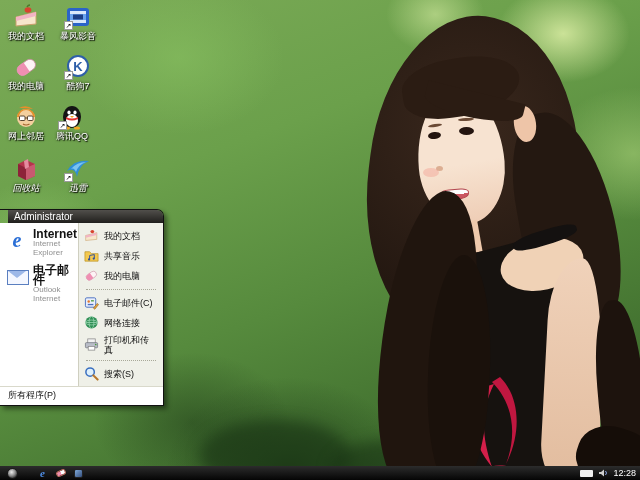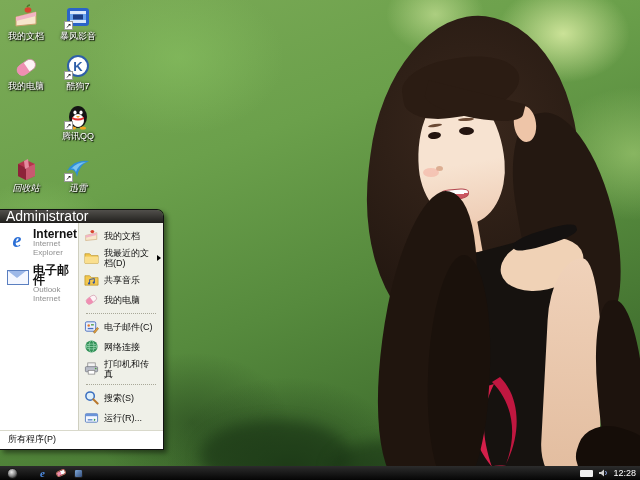--- a/index.html
+++ b/index.html
@@ -50,21 +50,21 @@
 
   
   .dicons { position:absolute; inset:0; z-index:2; }
   .dicon { position:absolute; width:48px; display:flex; flex-direction:column; align-items:center; cursor:default; }
   .ico { position:relative; width:28px; height:27px; display:flex; align-items:center; justify-content:center; }
   .dlabel { margin-top:1px; font-size:9px; line-height:10px; color:#fff; text-shadow:1px 1px 1px #000,0 0 3px rgba(0,0,0,.9); white-space:nowrap; }
   .sc-arrow { position:absolute; left:0; bottom:0; width:9px; height:9px; background:#fff; border:1px solid #9a9a9a; font-size:7px; line-height:8px; text-align:center; color:#000; }
 
   
   .startmenu { position:absolute; left:0; top:209px; width:164px; z-index:5; border:1px solid #121212; border-left:none; border-radius:0 7px 0 0; box-shadow:3px 3px 5px rgba(0,0,0,.45); }
-  .sm-header { height:13px; background:linear-gradient(#514f4b,#201f1d); color:#fff; font-size:14px; line-height:13px; padding:0 6px; border-radius:0 6px 0 0; }
+  .sm-header { height:13px; background:linear-gradient(#514f4b,#201f1d); color:#fff; font-size:10px; line-height:13px; padding:0 6px; border-radius:0 6px 0 0;margin-left:8px; }
   .sm-body { display:flex; background:#fff; }
   .sm-left { width:78px; background:#fff; padding-top:2px; display:flex; flex-direction:column; }
   .sm-right { flex:1; background:#eff0e8; border-left:1px solid #cfcfc0; padding:3px 0 2px; }
   .li { display:flex; gap:4px; padding:4px 2px 4px 5px; align-items:flex-start; }
   .li .txt { display:flex; flex-direction:column; }
   .li .t { font-weight:bold; font-size:12px; color:#111; line-height:10px; }
   .li .s { font-size:8px; color:#8f8f8f; line-height:9px; }
   .mi { position:relative; display:flex; align-items:center; gap:4px; padding:2px 8px 2px 5px; min-height:16px; }
   .mi .lbl { font-size:9px; color:#111; line-height:10px; max-width:56px; }
   .sub-arrow { position:absolute; right:2px; top:50%; margin-top:-3px; width:0; height:0; border-left:4px solid #000; border-top:3px solid transparent; border-bottom:3px solid transparent; }
@@ -174,22 +174,36 @@
       <span class="ico">
         <svg width="26" height="26" viewBox="0 0 26 26">
             <circle cx="13" cy="12" r="10" fill="#fff" stroke="#2e5fa8" stroke-width="2"></circle>
             <text x="13" y="17" text-anchor="middle" font-family="Liberation Sans,DejaVu Sans,sans-serif" font-size="13" font-weight="bold" fill="#2e5fa8">K</text>
           </svg>
         <span class="sc-arrow">↗</span>
       </span>
       <span class="dlabel">酷狗7</span>
     </div>
 
-
-    <div class="dicon" style="left:54px;top:103px;">
+    <div class="dicon" style="left:2px;top:103px;">
+      <span class="ico">
+        <svg width="27" height="26" viewBox="0 0 27 26">
+            <circle cx="13" cy="14" r="9" fill="#f4cf9e"></circle>
+            <path d="M4 13 a9 8 0 0 1 18 0 l-2 0 a7 7 0 0 0 -14 0 Z" fill="#e78f2a"></path>
+            <path d="M6 4 q7 -4 14 1 q-7 -1 -14 -1" fill="#e78f2a"></path>
+            <rect x="6.5" y="12" width="5.5" height="4.5" rx="1" fill="#fff" stroke="#5a4632" stroke-width="1"></rect>
+            <rect x="14.5" y="12" width="5.5" height="4.5" rx="1" fill="#fff" stroke="#5a4632" stroke-width="1"></rect>
+            <path d="M12 14 h2.5" stroke="#5a4632" stroke-width="1"></path>
+            <path d="M10 20 q3 2 6.5 0" stroke="#a3642a" stroke-width="1.2" fill="none"></path>
+          </svg>
+      </span>
+      <span class="dlabel">网上邻居</span>
+    </div>
+
+    <div class="dicon" style="left:48px;top:103px;">
       <span class="ico">
         <svg width="26" height="26" viewBox="0 0 26 26">
             <ellipse cx="13" cy="13" rx="9" ry="11" fill="#141414"></ellipse>
             <ellipse cx="13" cy="16.5" rx="6" ry="6.5" fill="#fff"></ellipse>
             <ellipse cx="10" cy="8.5" rx="1.6" ry="2" fill="#fff"></ellipse>
             <ellipse cx="16" cy="8.5" rx="1.6" ry="2" fill="#fff"></ellipse>
             <path d="M11 12 h4 l-2 2 Z" fill="#f5a623"></path>
             <path d="M7 13 q6 3 12 0 l0 2 q-6 3 -12 0 Z" fill="#e03131"></path>
             <ellipse cx="8" cy="24" rx="3" ry="1.6" fill="#f5a623"></ellipse>
             <ellipse cx="18" cy="24" rx="3" ry="1.6" fill="#f5a623"></ellipse>
@@ -249,28 +263,20 @@
           <span class="micon"><svg width="15" height="15" viewBox="0 0 27 26">
                 <path d="M3 13 L23 8 L23 20 L3 22 Z" fill="#f7e6cb" stroke="#c9a06b"></path>
                 <path d="M3 13 L23 8 L23 12 L3 17 Z" fill="#f2b4c4"></path>
                 <ellipse cx="15" cy="6" rx="3.4" ry="2.8" fill="#d8432f"></ellipse>
               </svg></span>
           <span class="lbl">我的文档</span>
         </div>
         <div class="mi">
           <span class="micon"><svg width="15" height="15" viewBox="0 0 16 16">
                 <path d="M1 4 h5 l2 2 h7 v8 h-14 Z" fill="#f3c84f" stroke="#bd952a" stroke-width="0.8"></path>
-                <path d="M1 7 h14 v7 h-14 Z" fill="#fadf8e"></path>
-              </svg></span>
-          <span class="lbl">我最近的文档(D)</span>
-          <span class="sub-arrow"></span>
-        </div>
-        <div class="mi">
-          <span class="micon"><svg width="15" height="15" viewBox="0 0 16 16">
-                <path d="M1 4 h5 l2 2 h7 v8 h-14 Z" fill="#f3c84f" stroke="#bd952a" stroke-width="0.8"></path>
                 <path d="M6 12 v-4 l5-1 v4" stroke="#2b4fa0" stroke-width="1" fill="none"></path>
                 <circle cx="5.4" cy="12.2" r="1.2" fill="#2b4fa0"></circle>
                 <circle cx="10.4" cy="11.2" r="1.2" fill="#2b4fa0"></circle>
               </svg></span>
           <span class="lbl">共享音乐</span>
         </div>
         <div class="mi">
           <span class="micon"><svg width="15" height="15" viewBox="0 0 27 26">
                 <g transform="rotate(-35 13 13)">
                   <rect x="3" y="8" width="20" height="11" rx="5.5" fill="#fdf3f5" stroke="#c98ba0"></rect>
@@ -312,29 +318,20 @@
         </div>
 
         <div class="msep"></div>
 
         <div class="mi">
           <span class="micon"><svg width="15" height="15" viewBox="0 0 16 16">
                 <circle cx="6.5" cy="6.5" r="4.5" fill="#dff0fb" stroke="#3a6fc0" stroke-width="1.6"></circle>
                 <path d="M10 10 L14.5 14.5" stroke="#b8762a" stroke-width="2.2" stroke-linecap="round"></path>
               </svg></span>
           <span class="lbl">搜索(S)</span>
-        </div>
-        <div class="mi">
-          <span class="micon"><svg width="15" height="15" viewBox="0 0 16 16">
-                <rect x="1.5" y="4" width="13" height="9" rx="1" fill="#f4f7ff" stroke="#5a7fc0" stroke-width="1"></rect>
-                <rect x="1.5" y="4" width="13" height="2.6" fill="#6a93d8"></rect>
-                <path d="M4 10.5 h5" stroke="#3a6fc0" stroke-width="1.2"></path>
-                <path d="M10.5 9 l2 1.5 -2 1.5 Z" fill="#2a9a3f"></path>
-              </svg></span>
-          <span class="lbl">运行(R)...</span>
         </div>
       </div>
     </div>
 
     <div class="sm-allprog">所有程序(P)</div>
 
   </div>
 
   <div class="taskbar">
     <div class="orb"></div>

